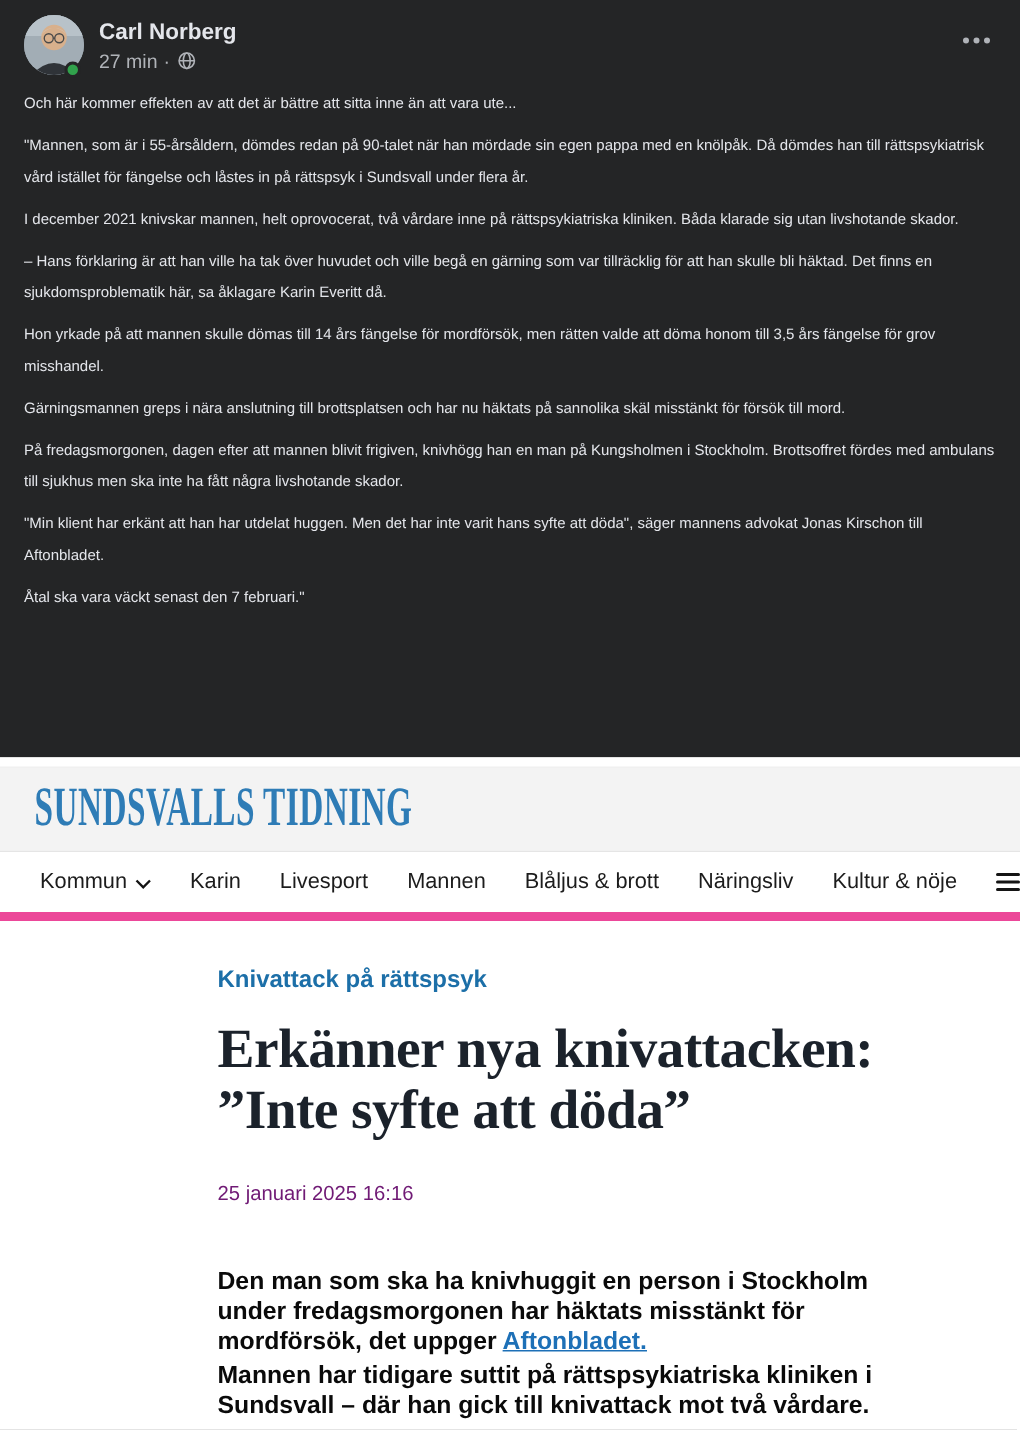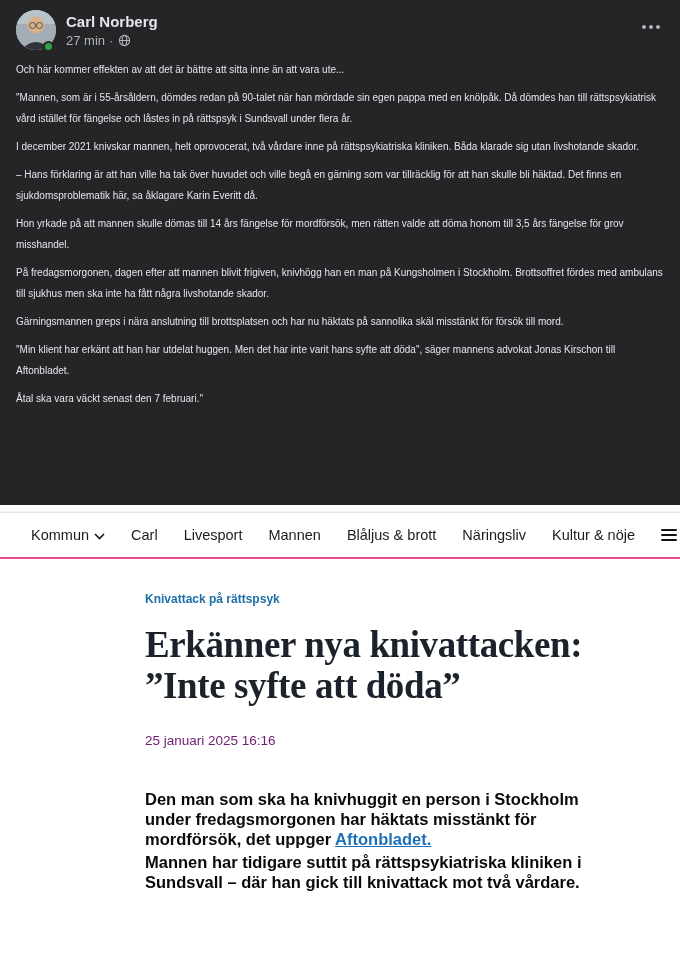--- a/index.html
+++ b/index.html
@@ -41,32 +41,32 @@
   .news-topstrip { height:7px; background:#ffffff; border-bottom:1px solid #f0f0f0; }
   .masthead { background:#f3f3f3; padding:12px 0 12px 23px; }
   .logo {
     font-family:"Liberation Serif", serif; font-weight:700;
     font-size:37px; line-height:30px; color:#2e7cb6;
     display:inline-block; transform:scale(0.60,1.0); transform-origin:left center;
     white-space:nowrap; letter-spacing:0.5px; cursor:pointer;
   }
   .nav {
     background:#ffffff; height:47px;
-    border-top:1px solid #e5e5e5; border-bottom:2px solid #ec4899;
+    border-top:1px solid #e5e5e5; border-bottom:6px solid #ec4899;
     display:flex; align-items:center; gap:26px;
-    padding-left:31px; font-size:14.5px; color:#1c1c1c;
+    padding-left:12px; font-size:14.5px; color:#1c1c1c;justify-content:flex-end;
   }
   .nav-item { display:flex; align-items:center; gap:5px; cursor:pointer; white-space:nowrap; }
   .nav-item.mer { font-weight:700; gap:8px; }
   .chev { display:inline-flex; margin-top:2px; }
   .hamburger { display:flex; flex-direction:column; gap:3px; }
   .hamburger i { display:block; width:16px; height:2.2px; background:#141414; border-radius:1px; }
 
   .article { padding:30px 60px 20px 145px; background:#ffffff; }
-  .kicker { color:#1c6fa8; font-weight:700; font-size:12px; line-height:20px; cursor:pointer; display:inline-block; }
+  .kicker { color:#1c6fa8; font-weight:700; font-size:16px; line-height:20px; cursor:pointer; display:inline-block; }
   .headline {
     font-family:"Liberation Serif", serif; font-weight:700;
     font-size:37px; line-height:41px; letter-spacing:-0.4px;
     color:#1b222b; margin:15px 0 0 0; max-width:470px;
   }
   .pub-date { margin-top:27px; font-size:13.5px; color:#701a75; }
   .lead { margin-top:41px; max-width:495px; font-size:16.5px; line-height:20px; font-weight:700; color:#0a0a0a; }
   .lead p { margin:0; }
   .lead p + p { margin-top:3px; }
   .lead a { color:#1d70b7; text-decoration:underline; cursor:pointer; }
@@ -111,42 +111,45 @@
         <i></i>
     </div>
   </div>
 
   <div class="post-text">
     <p>Och här kommer effekten av att det är bättre att sitta inne än att vara ute...</p>
     <p>"Mannen, som är i 55-årsåldern, dömdes redan på 90-talet när han mördade sin egen pappa med en knölpåk. Då dömdes han till rättspsykiatrisk vård istället för fängelse och låstes in på rättspsyk i Sundsvall under flera år.</p>
     <p>I december 2021 knivskar mannen, helt oprovocerat, två vårdare inne på rättspsykiatriska kliniken. Båda klarade sig utan livshotande skador.</p>
     <p>– Hans förklaring är att han ville ha tak över huvudet och ville begå en gärning som var tillräcklig för att han skulle bli häktad. Det finns en sjukdomsproblematik här, sa åklagare Karin Everitt då.</p>
     <p>Hon yrkade på att mannen skulle dömas till 14 års fängelse för mordförsök, men rätten valde att döma honom till 3,5 års fängelse för grov misshandel.</p>
+    <p>Gärningsmannen greps i nära anslutning till brottsplatsen och har nu häktats på sannolika skäl misstänkt för försök till mord.</p>
     <p>På fredagsmorgonen, dagen efter att mannen blivit frigiven, knivhögg han en man på Kungsholmen i Stockholm. Brottsoffret fördes med ambulans till sjukhus men ska inte ha fått några livshotande skador.</p>
-    <p>Gärningsmannen greps i nära anslutning till brottsplatsen och har nu häktats på sannolika skäl misstänkt för försök till mord.</p>
     <p>"Min klient har erkänt att han har utdelat huggen. Men det har inte varit hans syfte att döda", säger mannens advokat Jonas Kirschon till Aftonbladet.</p>
     <p>Åtal ska vara väckt senast den 7 februari."</p>
   </div>
 </div>
 
 <div class="news">
   <div class="news-topstrip"></div>
 
+  <div class="masthead">
+    <span class="logo">SUNDSVALLS TIDNING</span>
+  </div>
 
   <div class="nav">
     <span class="nav-item">
       <span>Kommun</span>
       <span class="chev">
         <svg width="11" height="7" viewBox="0 0 11 7" fill="none" stroke="#141414" stroke-width="1.6">
           <polyline points="1,1 5.5,5.5 10,1"></polyline>
         </svg>
       </span>
     </span>
     <span class="nav-item">
-      <span>Carl</span>
+      <span>Karin</span>
     </span>
     <span class="nav-item">
       <span>Livesport</span>
     </span>
     <span class="nav-item">
       <span>Mannen</span>
     </span>
     <span class="nav-item">
       <span>Blåljus &amp; brott</span>
     </span>

